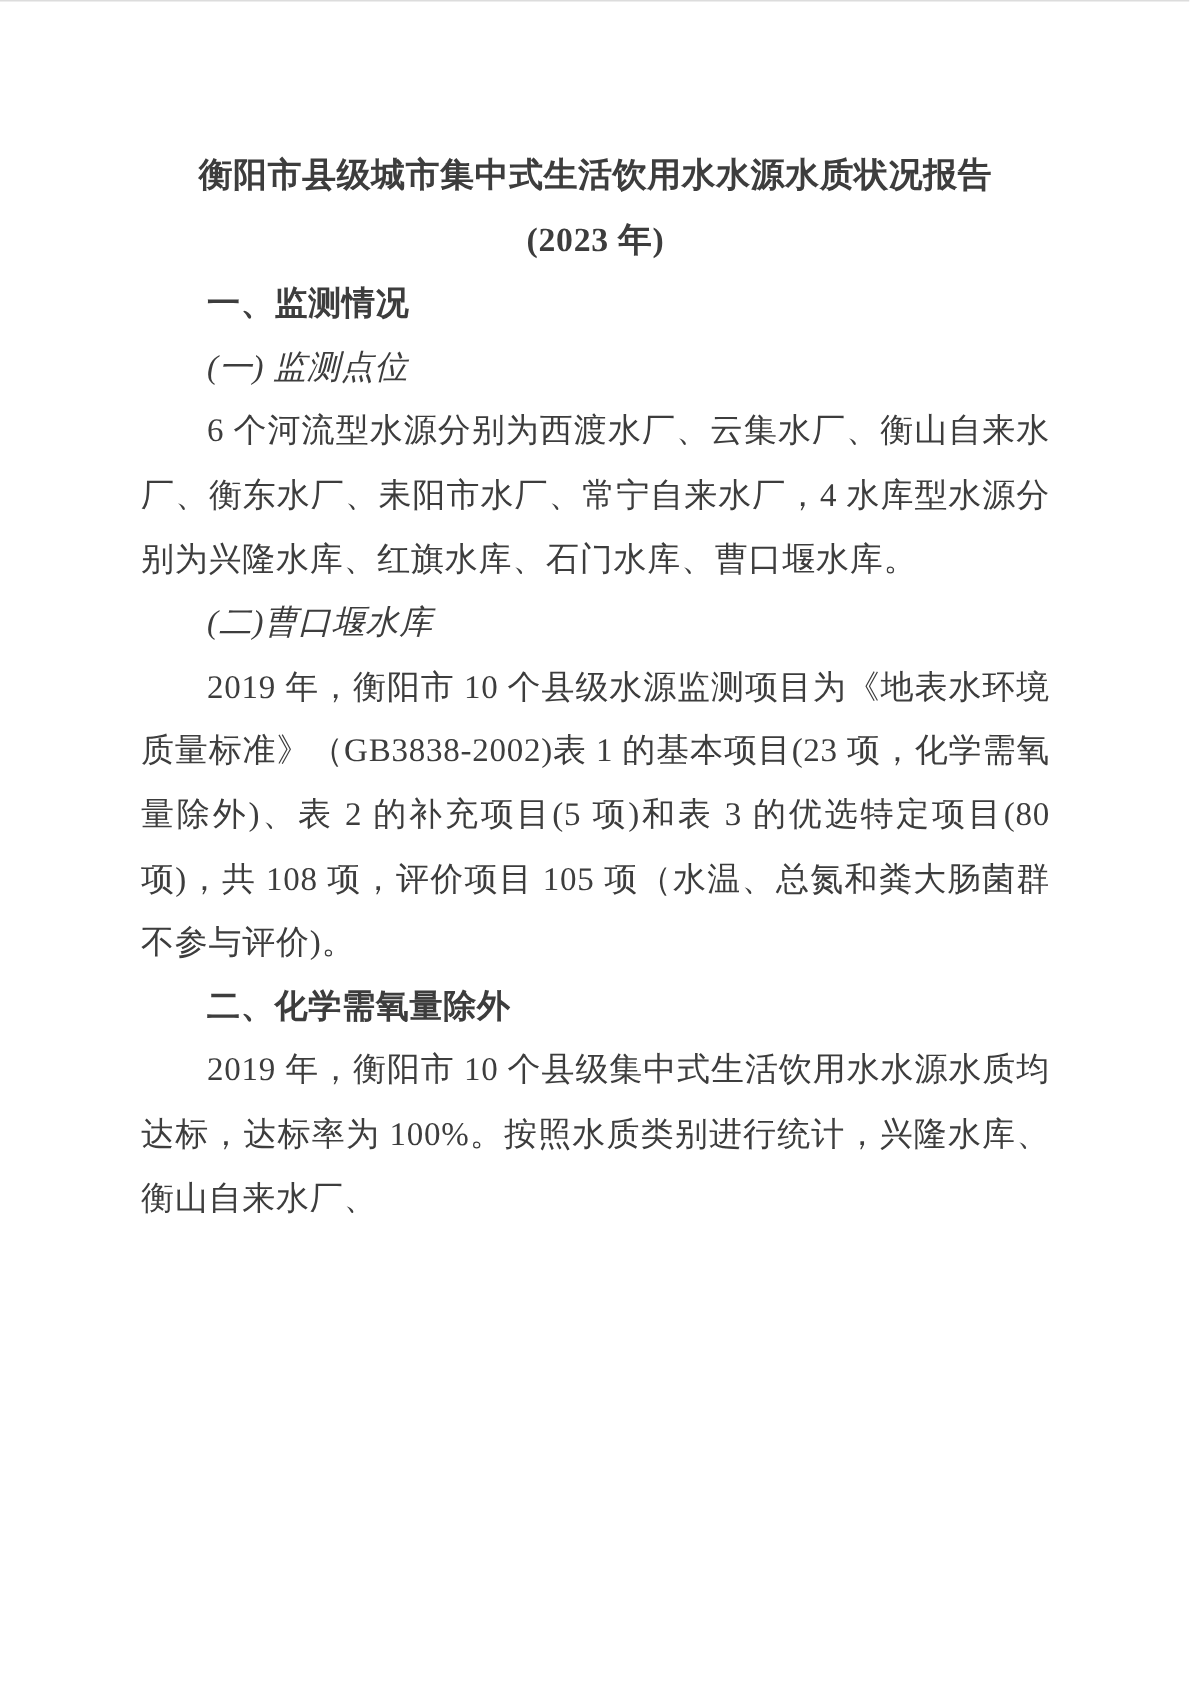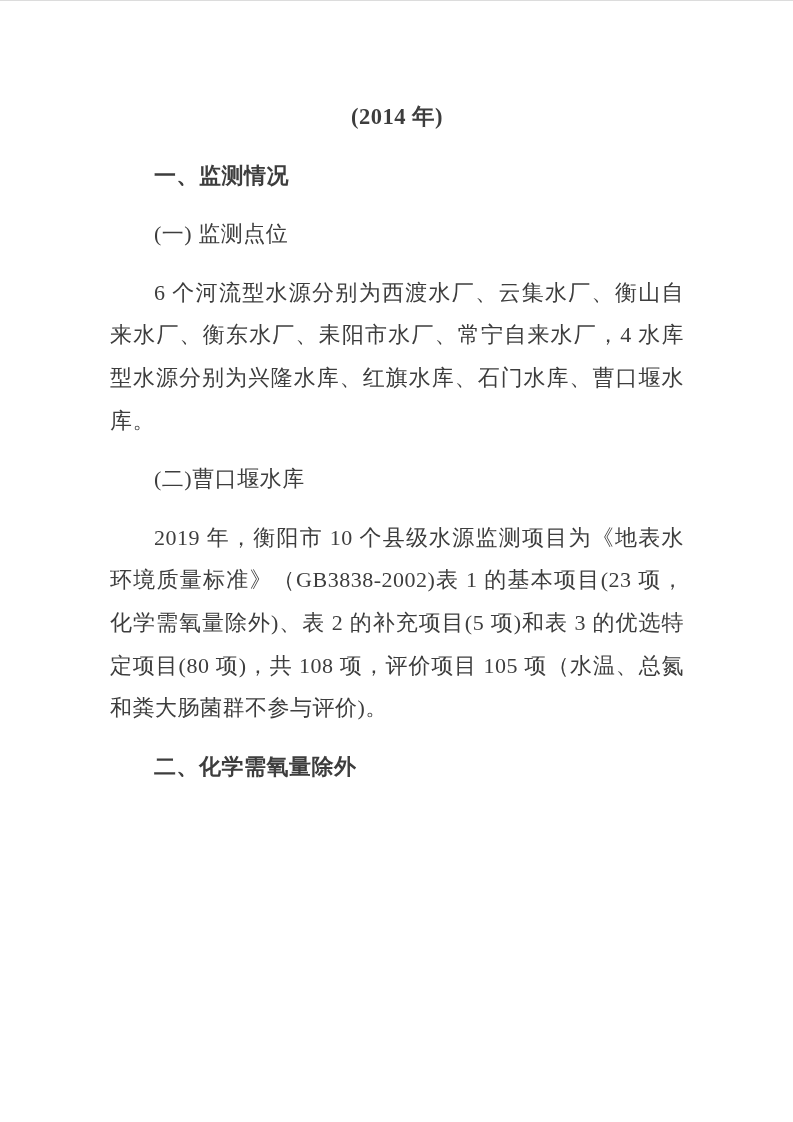--- a/index.html
+++ b/index.html
@@ -28,53 +28,56 @@
   }
   .doc h1, .doc h2 {
     margin: 0;
     font-size: 22.5px;
     font-weight: bold;
     text-align: center;
     line-height: 42.6px;
     letter-spacing: 0.5px;
   }
   .doc p {
-    margin: 16px;
+    margin: 0;
     text-align: justify;
     text-indent: 2em;
     letter-spacing: 0.5px;
   }
   .doc p.h {
     font-weight: bold;
     text-align: left;
   }
   .doc p.sh {
     font-weight: normal;
     text-align: left;
+    font-style: italic;
   }
 </style>
 </head>
 <body>
 
 <div class="page">
   <div class="doc">
 
+    <h1>衡阳市县级城市集中式生活饮用水水源水质状况报告</h1>
 
-    <h2>(2014 年)</h2>
+    <h2>(2023 年)</h2>
 
     <p class="h">一、监测情况</p>
 
 
     <p class="sh">(一) 监测点位</p>
 
     <p>6 个河流型水源分别为西渡水厂、云集水厂、衡山自来水厂、衡东水厂、耒阳市水厂、常宁自来水厂，4 水库型水源分别为兴隆水库、红旗水库、石门水库、曹口堰水库。</p>
 
     <p class="sh">(二)曹口堰水库</p>
 
     <p>2019 年，衡阳市 10 个县级水源监测项目为《地表水环境质量标准》（GB3838-2002)表 1 的基本项目(23 项，化学需氧量除外)、表 2 的补充项目(5 项)和表 3 的优选特定项目(80 项)，共 108 项，评价项目 105 项（水温、总氮和粪大肠菌群不参与评价)。</p>
 
     <p class="h">二、化学需氧量除外</p>
 
 
 
+    <p>2019 年，衡阳市 10 个县级集中式生活饮用水水源水质均达标，达标率为 100%。按照水质类别进行统计，兴隆水库、衡山自来水厂、</p>
 
   </div>
 </div>
 
 </body></html>

